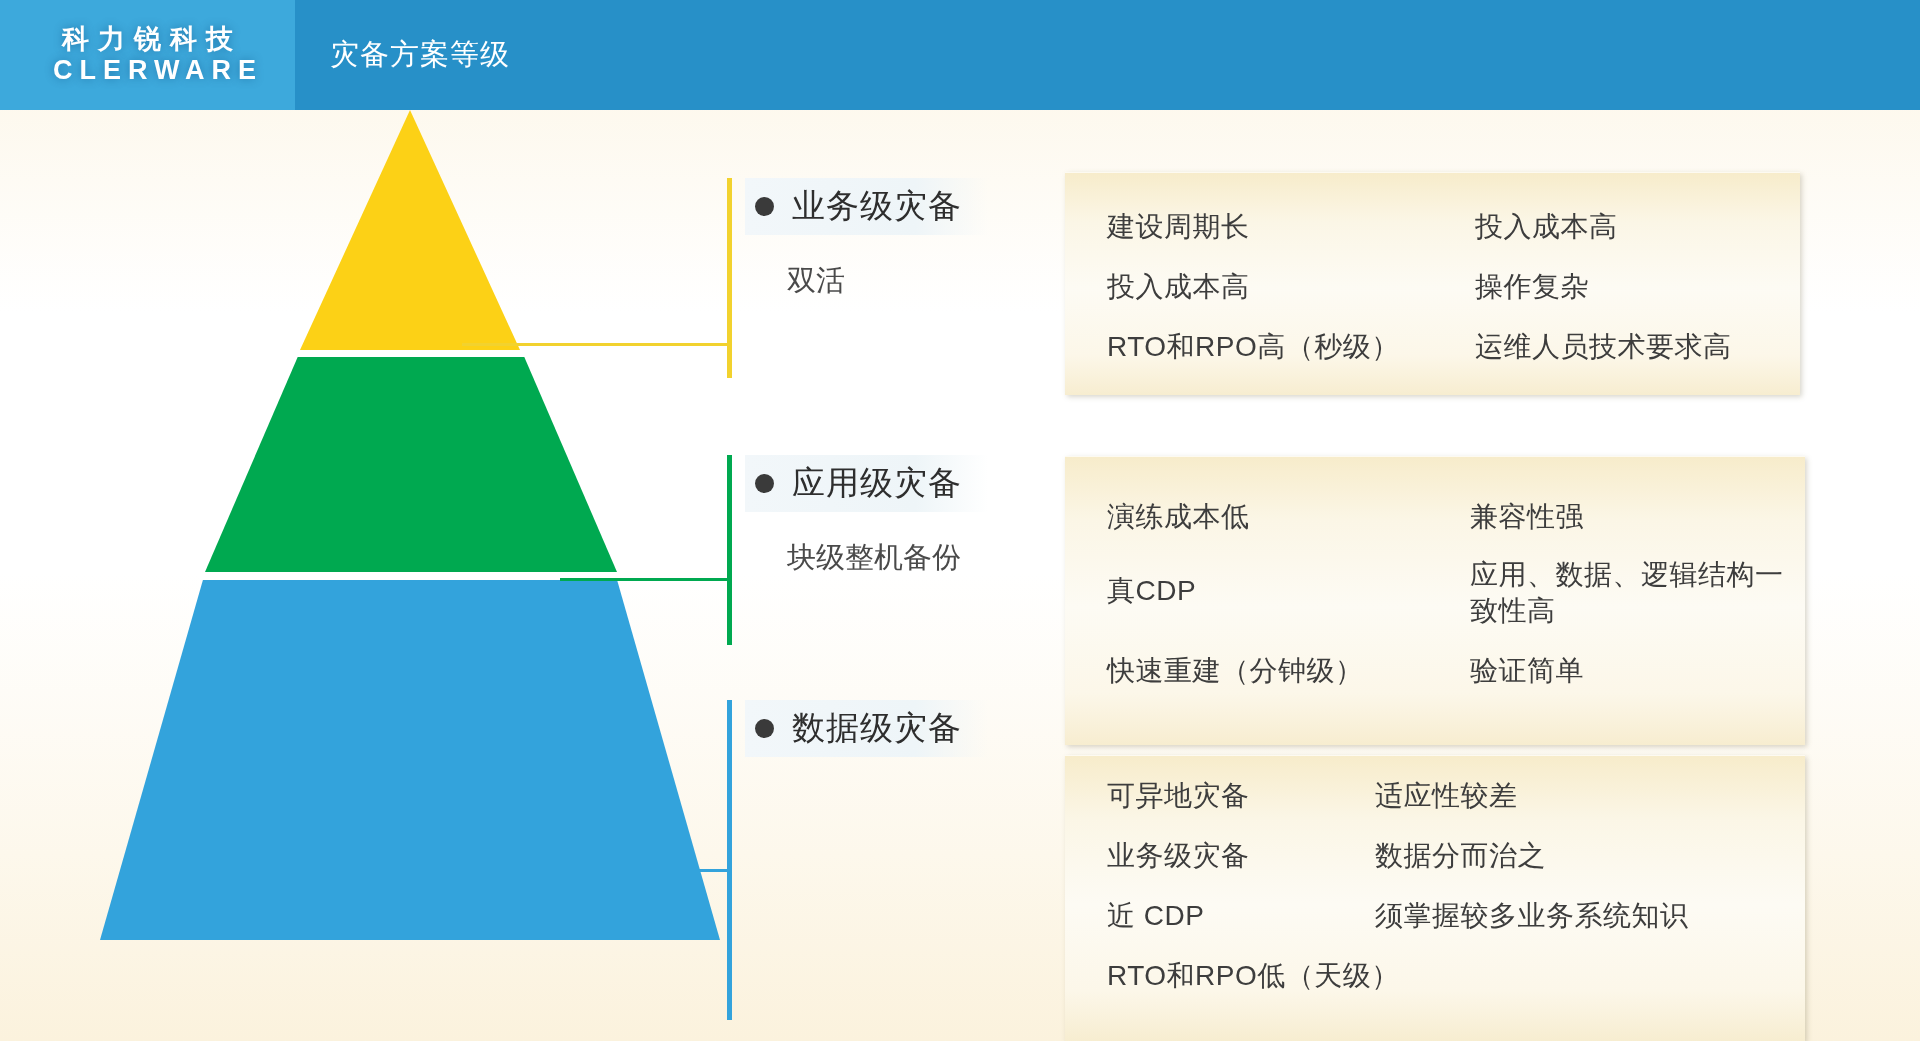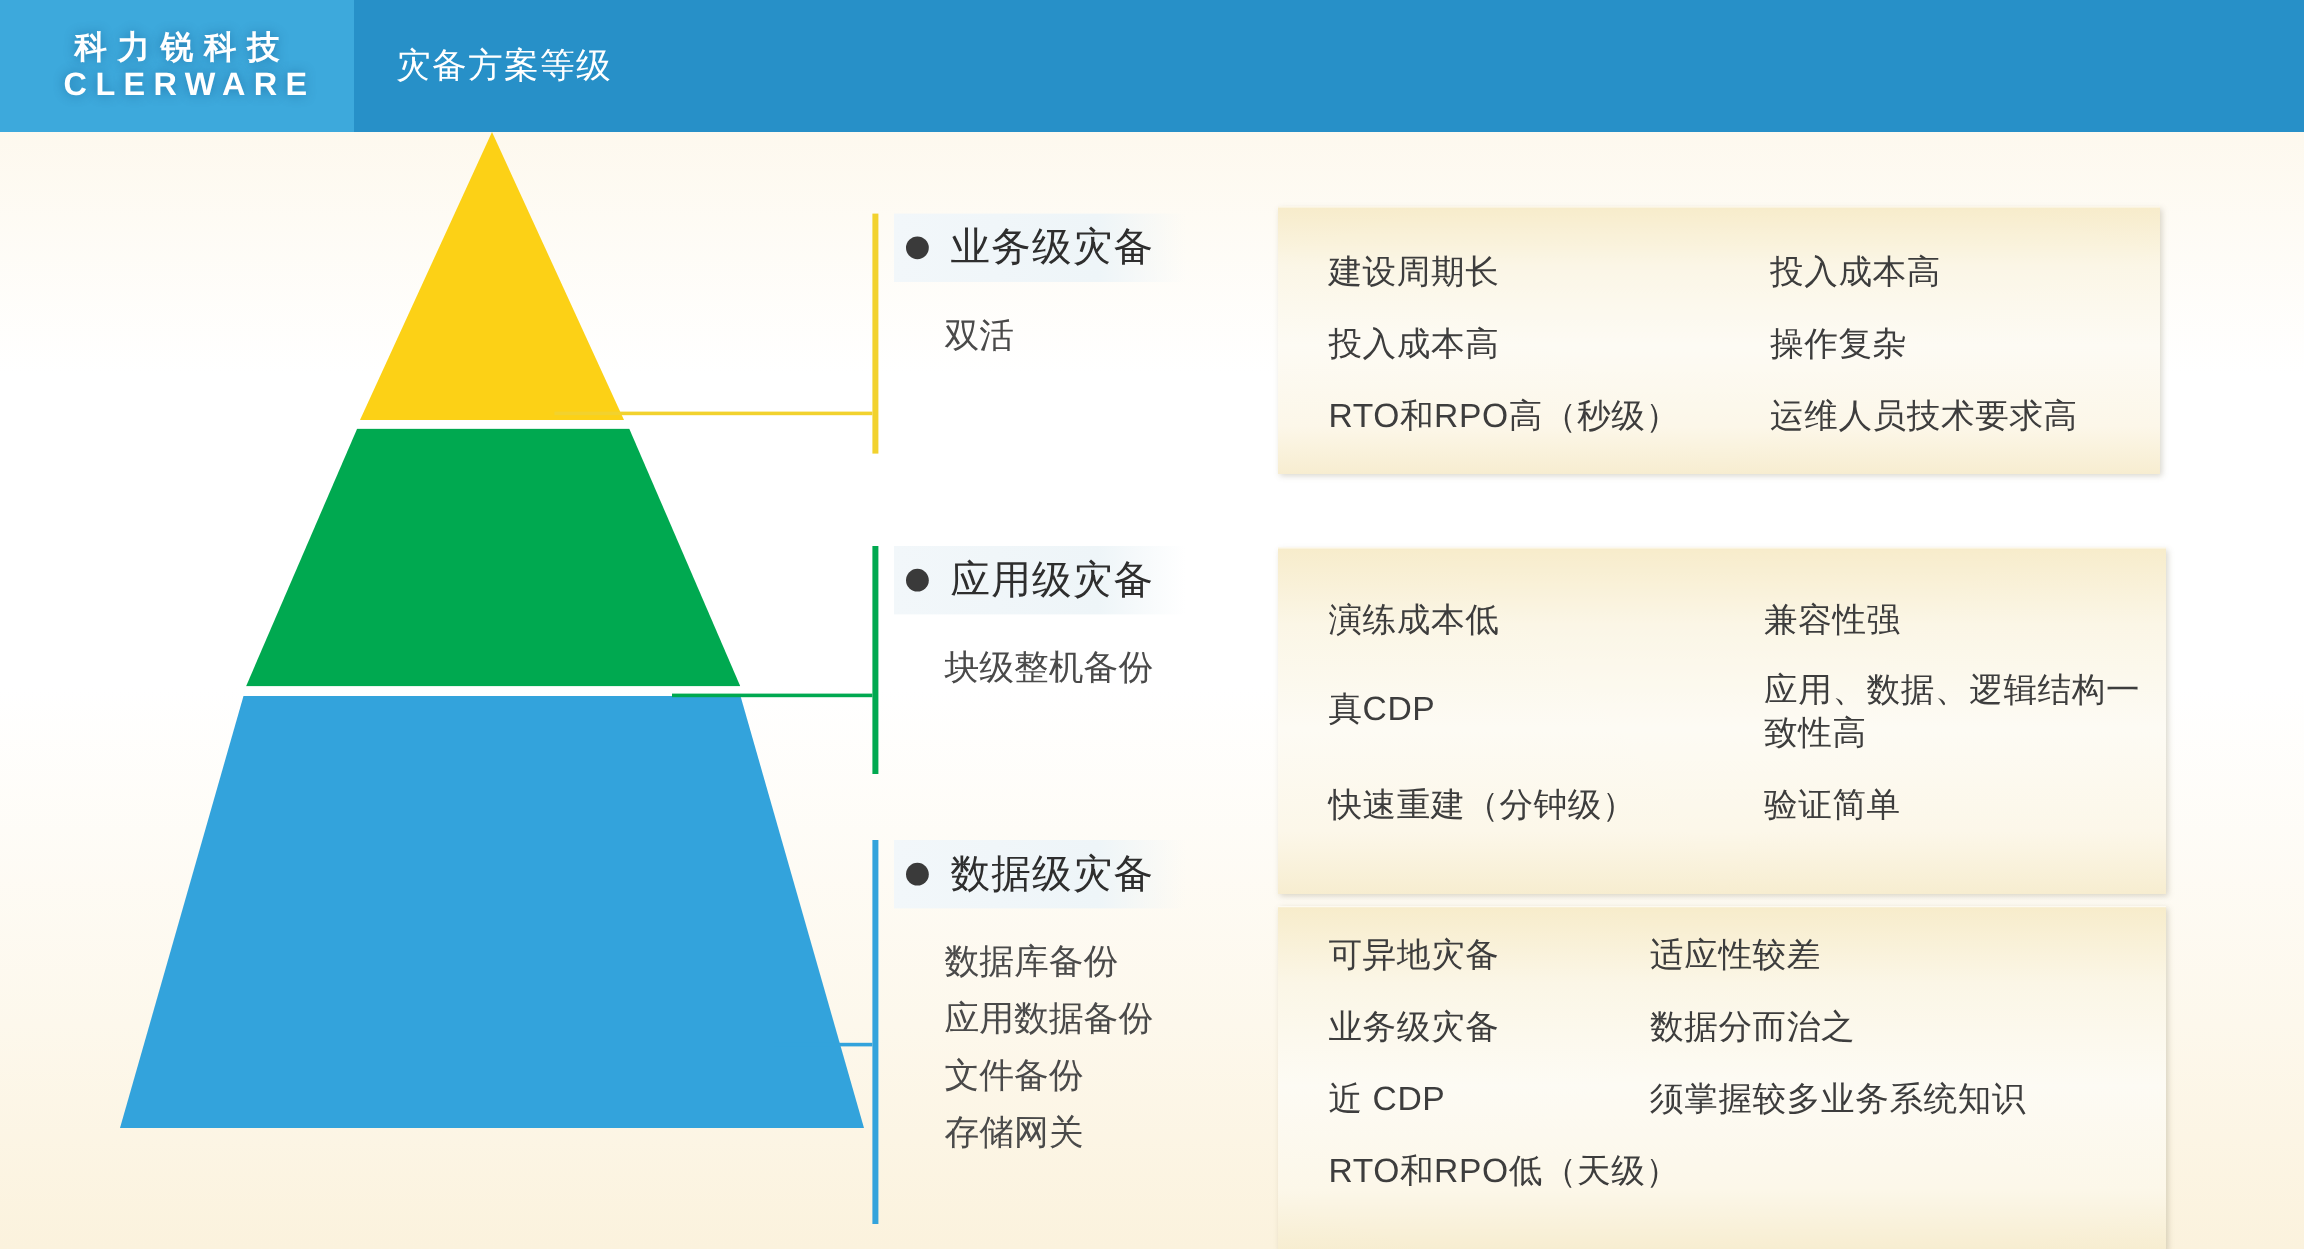--- a/index.html
+++ b/index.html
@@ -136,26 +136,20 @@
     </div>
   </div>
 
   <div class="lvl" id="lvl3">
     <div class="lvl-bar b"></div>
     <div class="lvl-body">
       <div class="lvl-head">
         <span class="lvl-dot"></span>
         <span class="lvl-name">数据级灾备</span>
       </div>
-      <div class="lvl-subs">
-        <div class="lvl-sub">数据库备份</div>
-        <div class="lvl-sub">应用数据备份</div>
-        <div class="lvl-sub">文件备份</div>
-        <div class="lvl-sub">存储网关</div>
-      </div>
     </div>
   </div>
 
   <div class="dbox" id="box1">
     <div class="grid">
       <div class="dcell col-l r1">建设周期长</div>
       <div class="dcell col-l r2">投入成本高</div>
       <div class="dcell col-l r3">RTO和RPO高（秒级）</div>
       <div class="dcell col-r1 r1">投入成本高</div>
       <div class="dcell col-r1 r2">操作复杂</div>

